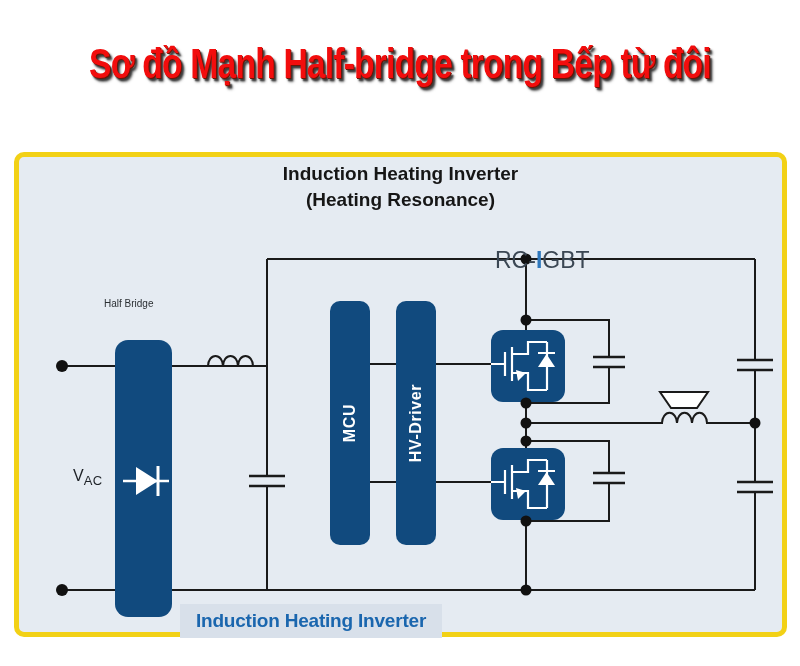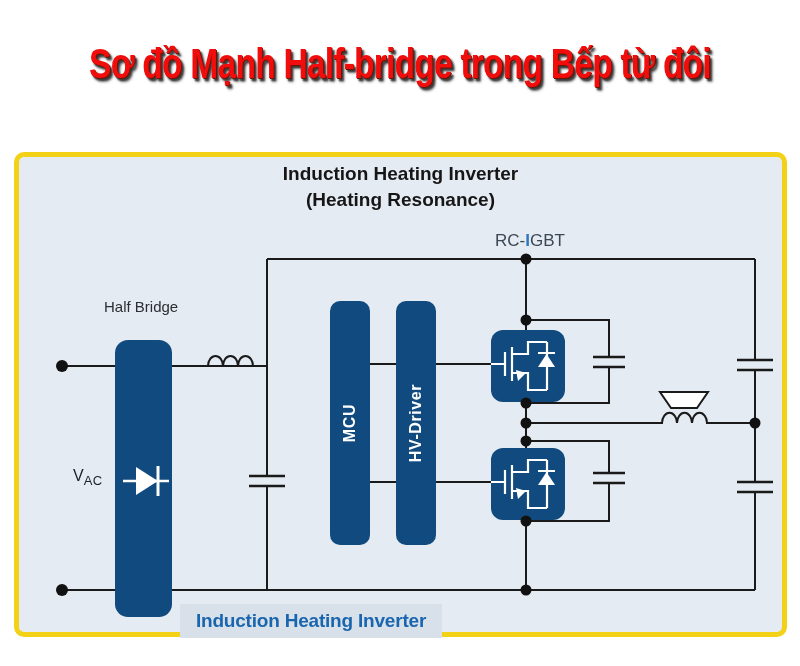--- a/index.html
+++ b/index.html
@@ -18,23 +18,23 @@
     box-sizing:border-box;border:5px solid #f2d116;border-radius:10px;background:#e5ebf2;}
 
   .diagram-heading{position:absolute;left:14px;top:161px;width:773px;text-align:center;
     font-size:19px;font-weight:bold;color:#161616;line-height:26px;}
 
   
   svg.circuit{position:absolute;left:0;top:0;width:800px;height:666px;}
 
   
   .lbl{position:absolute;color:#2b2f33;white-space:nowrap;}
-  .lbl-rcigbt{left:495px;top:231px;font-size:17px;color:#3b4754;}
+  .lbl-rcigbt{left:495px;top:247px;font-size:23px;color:#3b4754;}
   .lbl-rcigbt .i-blue{color:#2f78bd;font-weight:bold;}
-  .lbl-halfbridge{left:104px;top:298px;font-size:15px;text-align:center;}
+  .lbl-halfbridge{left:104px;top:298px;font-size:10px;text-align:center;}
   .lbl-vac{left:73px;top:467px;font-size:16px;color:#1d2126;}
   .lbl-vac sub{font-size:13px;letter-spacing:.5px;}
 
   .vtext{position:absolute;display:flex;align-items:center;justify-content:center;}
   .vtext span{transform:rotate(-90deg);white-space:nowrap;color:#ffffff;
     font-size:16px;font-weight:600;letter-spacing:.6px;}
   .vtext-mcu{left:330px;top:301px;width:40px;height:244px;}
   .vtext-hv{left:396px;top:301px;width:40px;height:244px;}
 
   .caption-box{position:absolute;left:180px;top:604px;width:262px;height:34px;

